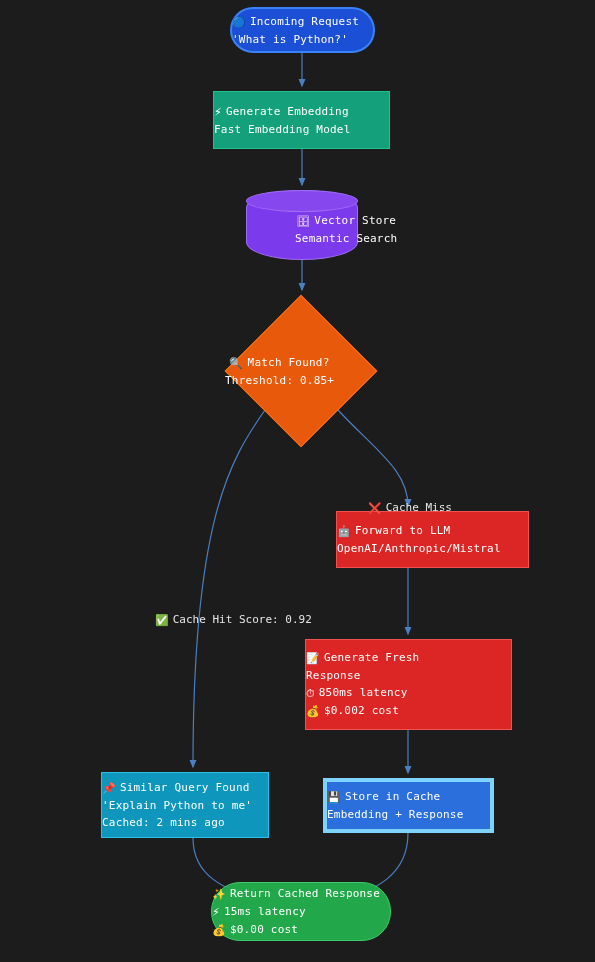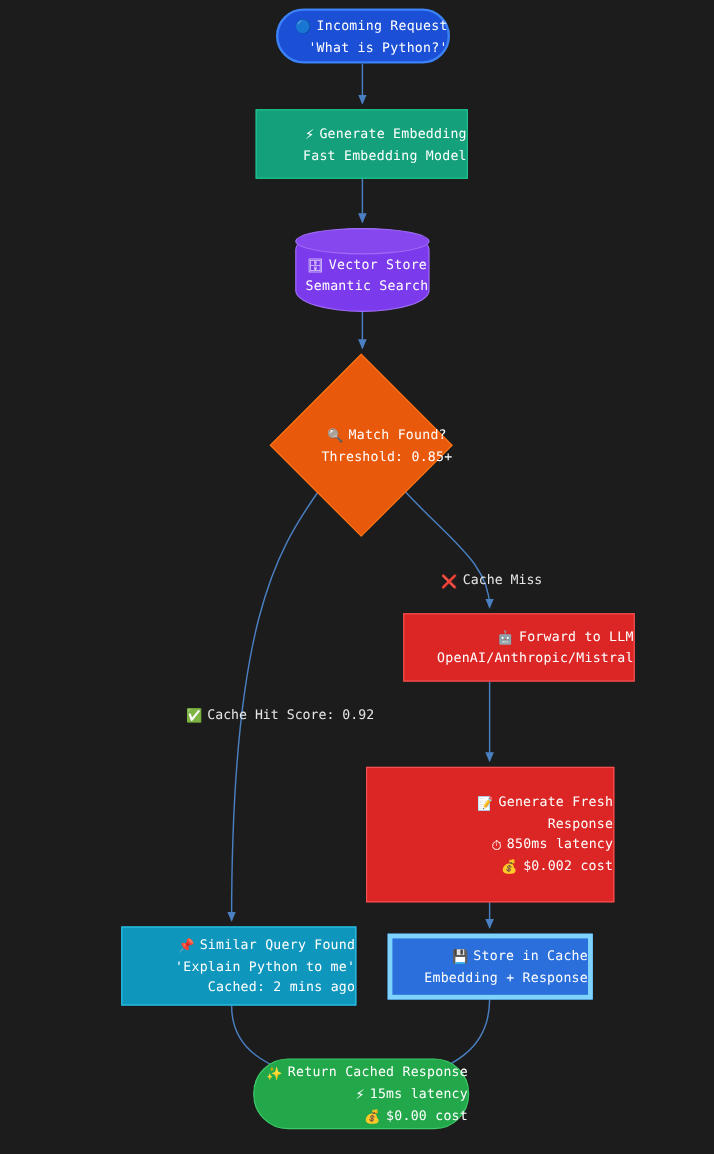--- a/index.html
+++ b/index.html
@@ -26,21 +26,21 @@
     top: 0;
     width: 595px;
     height: 962px;
     pointer-events: none;
   }
   .node {
     position: absolute;
     box-sizing: border-box;
     display: flex;
     flex-direction: column;
-    align-items: flex-end;
+    align-items: flex-start;
     justify-content: center;
     text-align: center;
     color: #ffffff;
     font-size: 11px;
     line-height: 17px;
     letter-spacing: 0.2px;
     white-space: nowrap;
   }
   .node .line {
     display: block;
@@ -100,26 +100,26 @@
   }
   .n-decision .inner { position: relative; z-index: 2; }
 
   .n-forward {
     left: 312px; top: 511px; width: 193px; height: 57px;
     background: #dc2626;
     border: 1px solid #f05252;
     margin-left: 24px;
   }
   .n-fresh {
-    left: 305px; top: 639px; width: 207px; height: 113px;
+    left: 305px; top: 639px; width: 207px; height: 91px;
     background: #dc2626;
     border: 1px solid #f05252;
   }
   .n-similar {
-    left: 101px; top: 772px; width: 196px; height: 66px;
+    left: 101px; top: 772px; width: 168px; height: 66px;
     background: #0f96bd;
     border: 1px solid #2cc0e4;
   }
   .n-store {
     left: 323px; top: 778px; width: 171px; height: 55px;
     background: #2a6fdb;
     border: 4px solid #7dd3fc;
   }
   .n-return {
     left: 211px; top: 882px; width: 180px; height: 59px;
@@ -129,20 +129,21 @@
   }
 
   
   .edge-label {
     position: absolute;
     color: #e6e6e6;
     font-size: 11px;
     line-height: 17px;
     white-space: nowrap;
     text-align: center;
+    margin-top: 24px;
   }
   .lbl-miss { left: 368px; top: 475px; }
   .lbl-hit  { left: 155px; top: 587px; }
 </style>
 </head>
 <body>
 
 <div id="canvas">
 
   <svg class="edges" viewBox="0 0 595 962">

